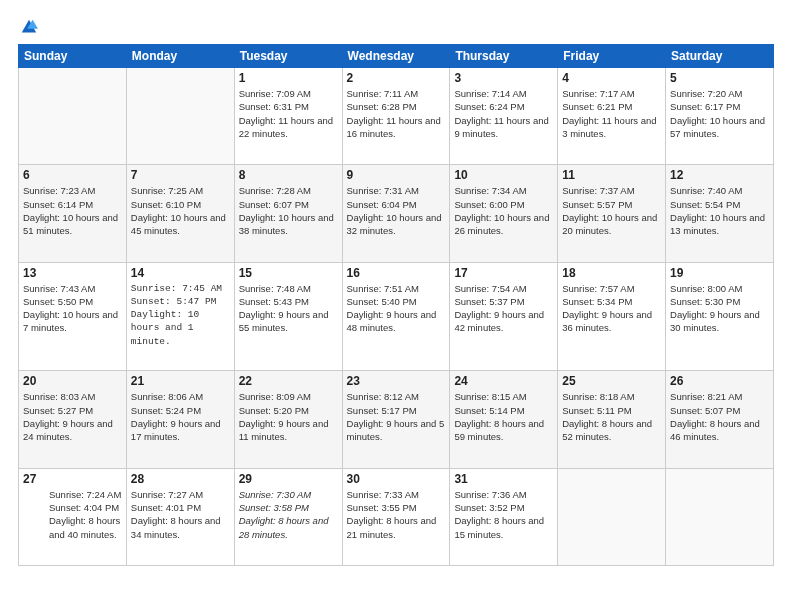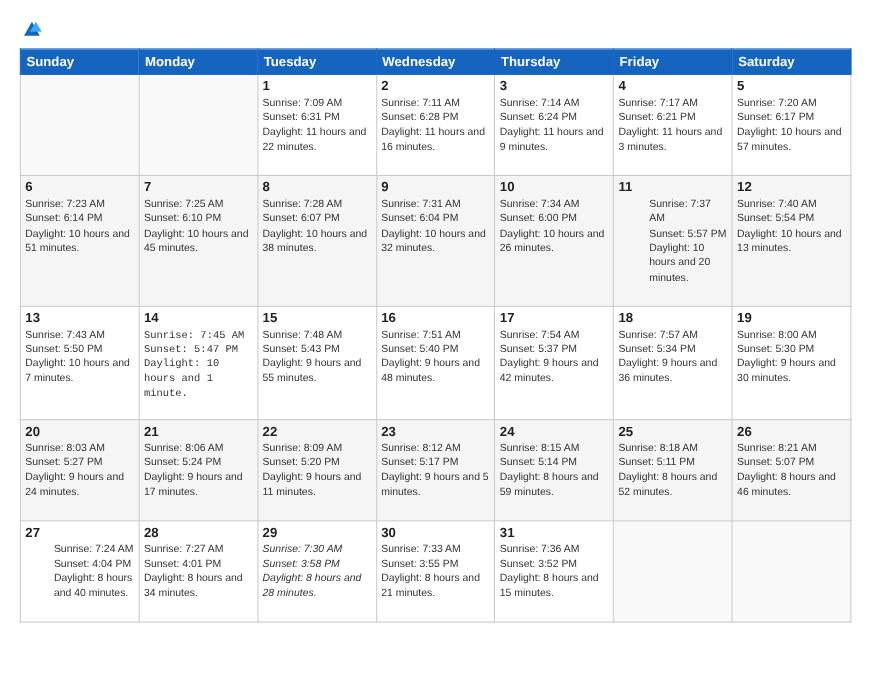--- a/index.html
+++ b/index.html
@@ -195,21 +195,21 @@
 Daylight: 10 hours and 32 minutes.</div>
           </td>
           <td>
             <span class="day-number">10</span>
             <div class="day-info" style="white-space: pre-line;">Sunrise: 7:34 AM
 Sunset: 6:00 PM
 Daylight: 10 hours and 26 minutes.</div>
           </td>
           <td>
             <span class="day-number">11</span>
-            <div class="day-info" style="white-space: pre-line; margin-left: 28px;">Sunrise: 7:37 AM
+            <div class="day-info" style="white-space: pre-line;">Sunrise: 7:37 AM
 Sunset: 5:57 PM
 Daylight: 10 hours and 20 minutes.</div>
           </td>
           <td>
             <span class="day-number">12</span>
             <div class="day-info" style="white-space: pre-line;">Sunrise: 7:40 AM
 Sunset: 5:54 PM
 Daylight: 10 hours and 13 minutes.</div>
           </td>
         </tr>

